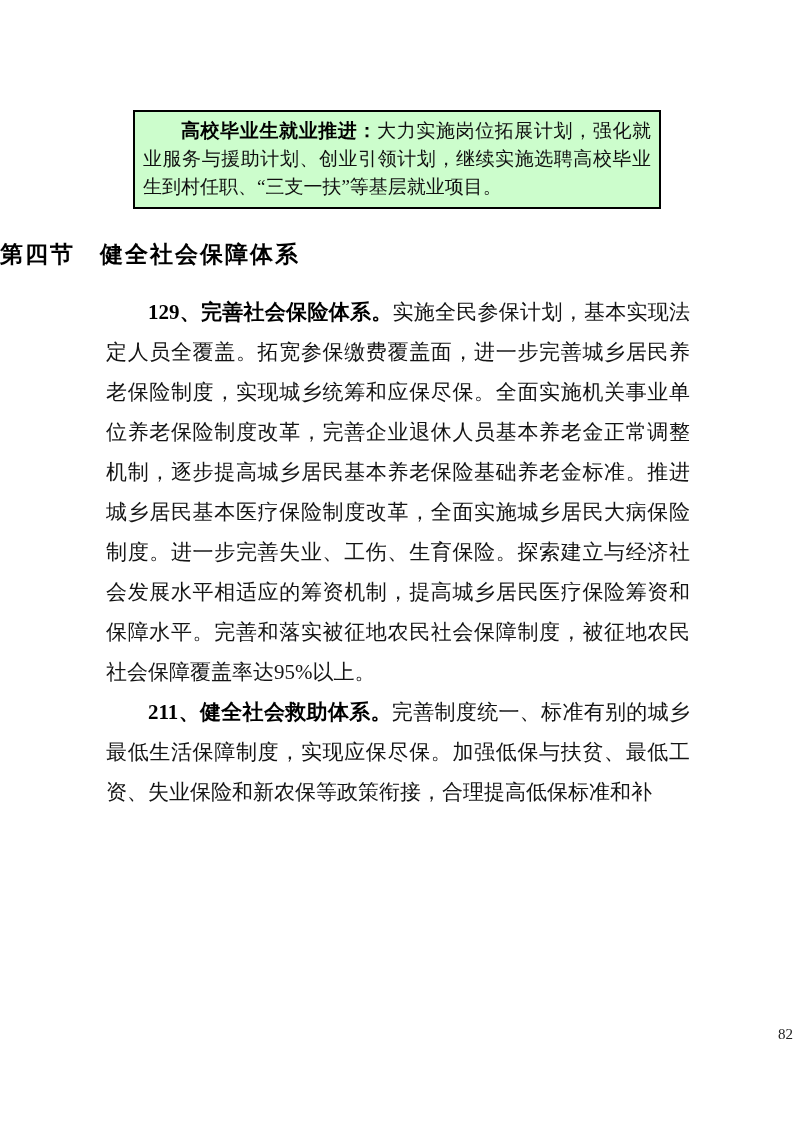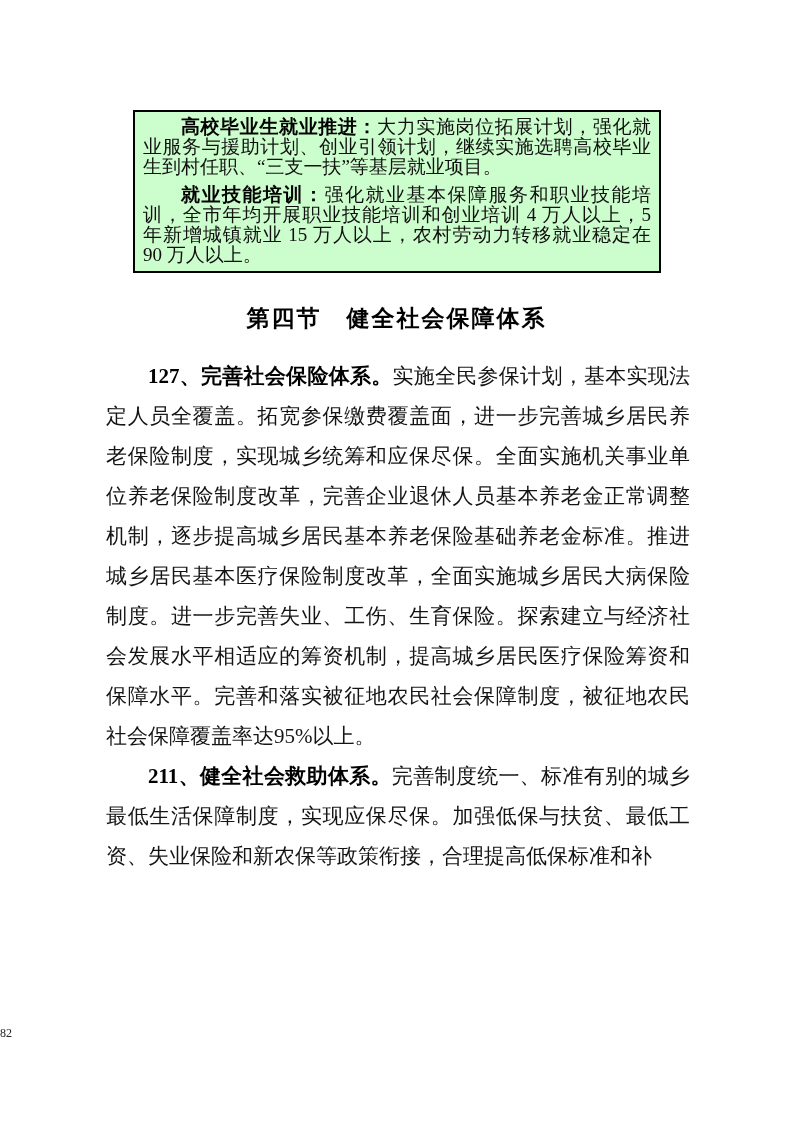--- a/index.html
+++ b/index.html
@@ -21,36 +21,36 @@
     box-sizing: border-box;
     margin: 110px 0 0 133px;
     width: 528px;
     background: #ccfdcc;
     border: 2px solid #000000;
     padding: 5px 8px 6px 8px;
   }
   .box-para {
     margin: 0 0 8px 0;
     font-size: 19px;
-    line-height: 20px;
+    line-height: 28px;
     text-align: justify;
     text-justify: inter-character;
     text-indent: 2em;
     color: #101010;
   }
   .box-para:last-child { margin-bottom: 0; }
   .box-lead {
     font-family: "Liberation Sans", sans-serif;
     font-weight: bold;
     color: #000000;
   }
   
   .section-heading {
     margin: 30px 0 22px 0;
-    text-align: center;
+    text-align: left;
     font-size: 23px;
     font-weight: bold;
     color: #000000;
     letter-spacing: 2px;
   }
   
   .body-text {
     padding: 0 103px 0 106px;
   }
   .body-para {
@@ -65,37 +65,36 @@
   .para-lead {
     font-weight: bold;
     color: #000000;
   }
   
   .page-number {
     position: absolute;
     left: 0;
     right: 0;
     top: 1026px;
-    text-align: left;
-    font-size: 12px;
+    text-align: right;
+    font-size: 15px;
     color: #222222;
   }
 </style>
 </head>
 <body>
 
 <div class="page">
 
   <div class="highlight-box">
     <p class="box-para"><b class="box-lead">高校毕业生就业推进：</b><span>大力实施岗位拓展计划，强化就业服务与援助计划、创业引领计划，继续实施选聘高校毕业生到村任职、“三支一扶”等基层就业项目。</span></p>
-    <p class="box-para"><b class="box-lead">就业技能培训：</b><span>强化就业基本保障服务和职业技能培训，全市年均开展职业技能培训和创业培训 4 万人以上，5 年新增城镇就业 15 万人以上，农村劳动力转移就业稳定在 90 万人以上。</span></p>
   </div>
 
   <h2 class="section-heading">第四节　健全社会保障体系</h2>
 
   <div class="body-text">
-    <p class="body-para"><span class="para-lead">127、完善社会保险体系。</span><span>实施全民参保计划，基本实现法定人员全覆盖。拓宽参保缴费覆盖面，进一步完善城乡居民养老保险制度，实现城乡统筹和应保尽保。全面实施机关事业单位养老保险制度改革，完善企业退休人员基本养老金正常调整机制，逐步提高城乡居民基本养老保险基础养老金标准。推进城乡居民基本医疗保险制度改革，全面实施城乡居民大病保险制度。进一步完善失业、工伤、生育保险。探索建立与经济社会发展水平相适应的筹资机制，提高城乡居民医疗保险筹资和保障水平。完善和落实被征地农民社会保障制度，被征地农民社会保障覆盖率达95%以上。</span></p>
+    <p class="body-para"><span class="para-lead">129、完善社会保险体系。</span><span>实施全民参保计划，基本实现法定人员全覆盖。拓宽参保缴费覆盖面，进一步完善城乡居民养老保险制度，实现城乡统筹和应保尽保。全面实施机关事业单位养老保险制度改革，完善企业退休人员基本养老金正常调整机制，逐步提高城乡居民基本养老保险基础养老金标准。推进城乡居民基本医疗保险制度改革，全面实施城乡居民大病保险制度。进一步完善失业、工伤、生育保险。探索建立与经济社会发展水平相适应的筹资机制，提高城乡居民医疗保险筹资和保障水平。完善和落实被征地农民社会保障制度，被征地农民社会保障覆盖率达95%以上。</span></p>
     <p class="body-para"><span class="para-lead">211、健全社会救助体系。</span><span>完善制度统一、标准有别的城乡最低生活保障制度，实现应保尽保。加强低保与扶贫、最低工资、失业保险和新农保等政策衔接，合理提高低保标准和补</span></p>
   </div>
 
   <div class="page-number">82</div>
 
 </div>
 
 </body></html>

